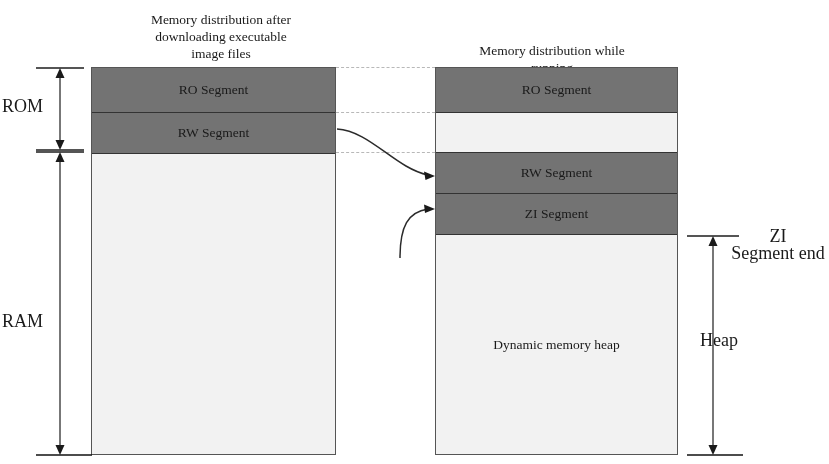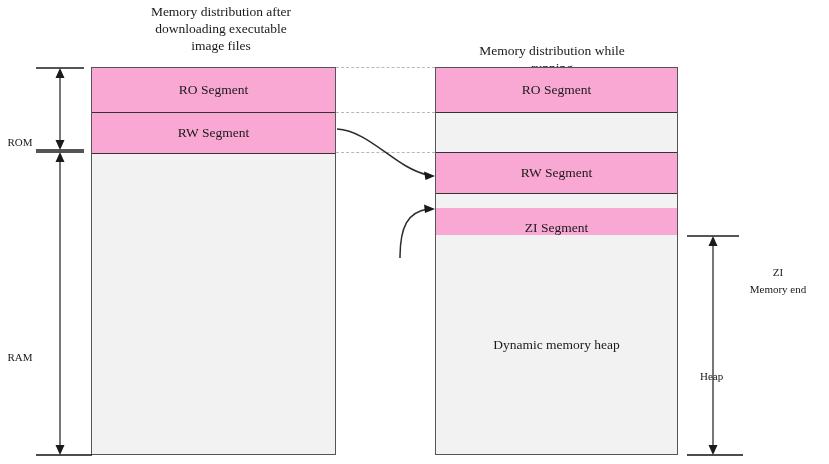--- a/index.html
+++ b/index.html
@@ -21,21 +21,21 @@
 
   
   .diagram-title {
     position: absolute;
     text-align: center;
     font-size: 13.5px;
     line-height: 17px;
     color: #1a1a1a;
     white-space: pre-line;
   }
-  #title-left  { left: 108px; top: 3px;  width: 226px; }
+  #title-left  { left: 108px; top: 11px;  width: 226px; }
   #title-right { left: 429px; top: 12px; width: 246px; margin-top: 30px; }
 
   
   .mem-column {
     position: absolute;
     border: 1.5px solid #555555;
     box-sizing: border-box;
     background: #f2f2f2;
   }
   #column-left  { left: 91px;  top: 67px; width: 245px; height: 388px; }
@@ -46,42 +46,42 @@
     left: 0;
     width: 100%;
     box-sizing: border-box;
     display: flex;
     align-items: center;
     justify-content: center;
     font-size: 13.5px;
     color: #1a1a1a;
   }
   .seg-filled {
-    background: #f9a8d4;
+    background: #737373;
     border-bottom: 1.5px solid #333333;
   }
   .seg-empty {
     background: #f2f2f2;
     border-bottom: 1.5px solid #333333;
   }
   .seg-plain {
     background: #f2f2f2;
     text-align: center;
   }
 
   
   #left-ro   { top: 0px;  height: 45px; }
   #left-rw   { top: 45px; height: 41px; }
   #left-free { top: 86px; height: 300px; }
 
   
   #right-ro    { top: 0px;   height: 45px; }
   #right-gap   { top: 45px;  height: 40px; }
   #right-rw    { top: 85px;  height: 41px; }
-  #right-zi    { top: 140px; height: 41px; }
+  #right-zi    { top: 126px; height: 41px; }
   #right-heap  { top: 167px; height: 219px; }
 
   
   .dotted-link {
     position: absolute;
     height: 0;
     border-top: 1px dashed #b8b8b8;
   }
   #dot-top { left: 336px; top: 67px;  width: 99px; }
   #dot-mid { left: 336px; top: 112px; width: 99px; }
@@ -92,26 +92,25 @@
     position: absolute;
     overflow: visible;
   }
   .measure-line   { stroke: #555555; stroke-width: 1.6px; fill: none; }
   .measure-tick   { stroke: #555555; stroke-width: 1.8px; }
   .measure-tick-d { stroke: #111111; stroke-width: 1.6px; }
   .arrow-head     { fill: #1a1a1a; }
 
   .measure-label {
     position: absolute;
-    font-size: 11px;
+    font-size: 18px;
     color: #1a1a1a;
     text-align: center;
     line-height: 17px;
     white-space: pre-line;
-    margin-top: 36px;
   }
   #label-rom  { left: 2px;   top: 98px;  width: 36px; }
   #label-ram  { left: 2px;   top: 313px; width: 36px; font-family: Liberation Serif, serif; }
   #label-zi   { left: 728px; top: 228px; width: 100px; text-align: center; }
   #label-heap { left: 700px; top: 332px; width: 80px;  text-align: left; }
 
   
   #transfer-arrows {
     position: absolute;
     left: 0; top: 0;
@@ -178,16 +177,16 @@
   <div class="measure-label" id="label-ram">RAM</div>
 
   <svg class="measure-svg" style="left:685px; top:230px;" width="60" height="234" viewBox="0 0 60 234">
     <line class="measure-tick" x1="2" y1="6" x2="54" y2="6"></line>
     <line class="measure-tick-d" x1="2" y1="225" x2="58" y2="225"></line>
     <line class="measure-line" x1="28" y1="10" x2="28" y2="221"></line>
     <polygon class="arrow-head" points="28,6 23.5,16 32.5,16"></polygon>
     <polygon class="arrow-head" points="28,225 23.5,215 32.5,215"></polygon>
   </svg>
   <div class="measure-label" id="label-zi">ZI
-Memory end</div>
+Segment end</div>
   <div class="measure-label" id="label-heap">Heap</div>
 
 </div>
 
 </body></html>

